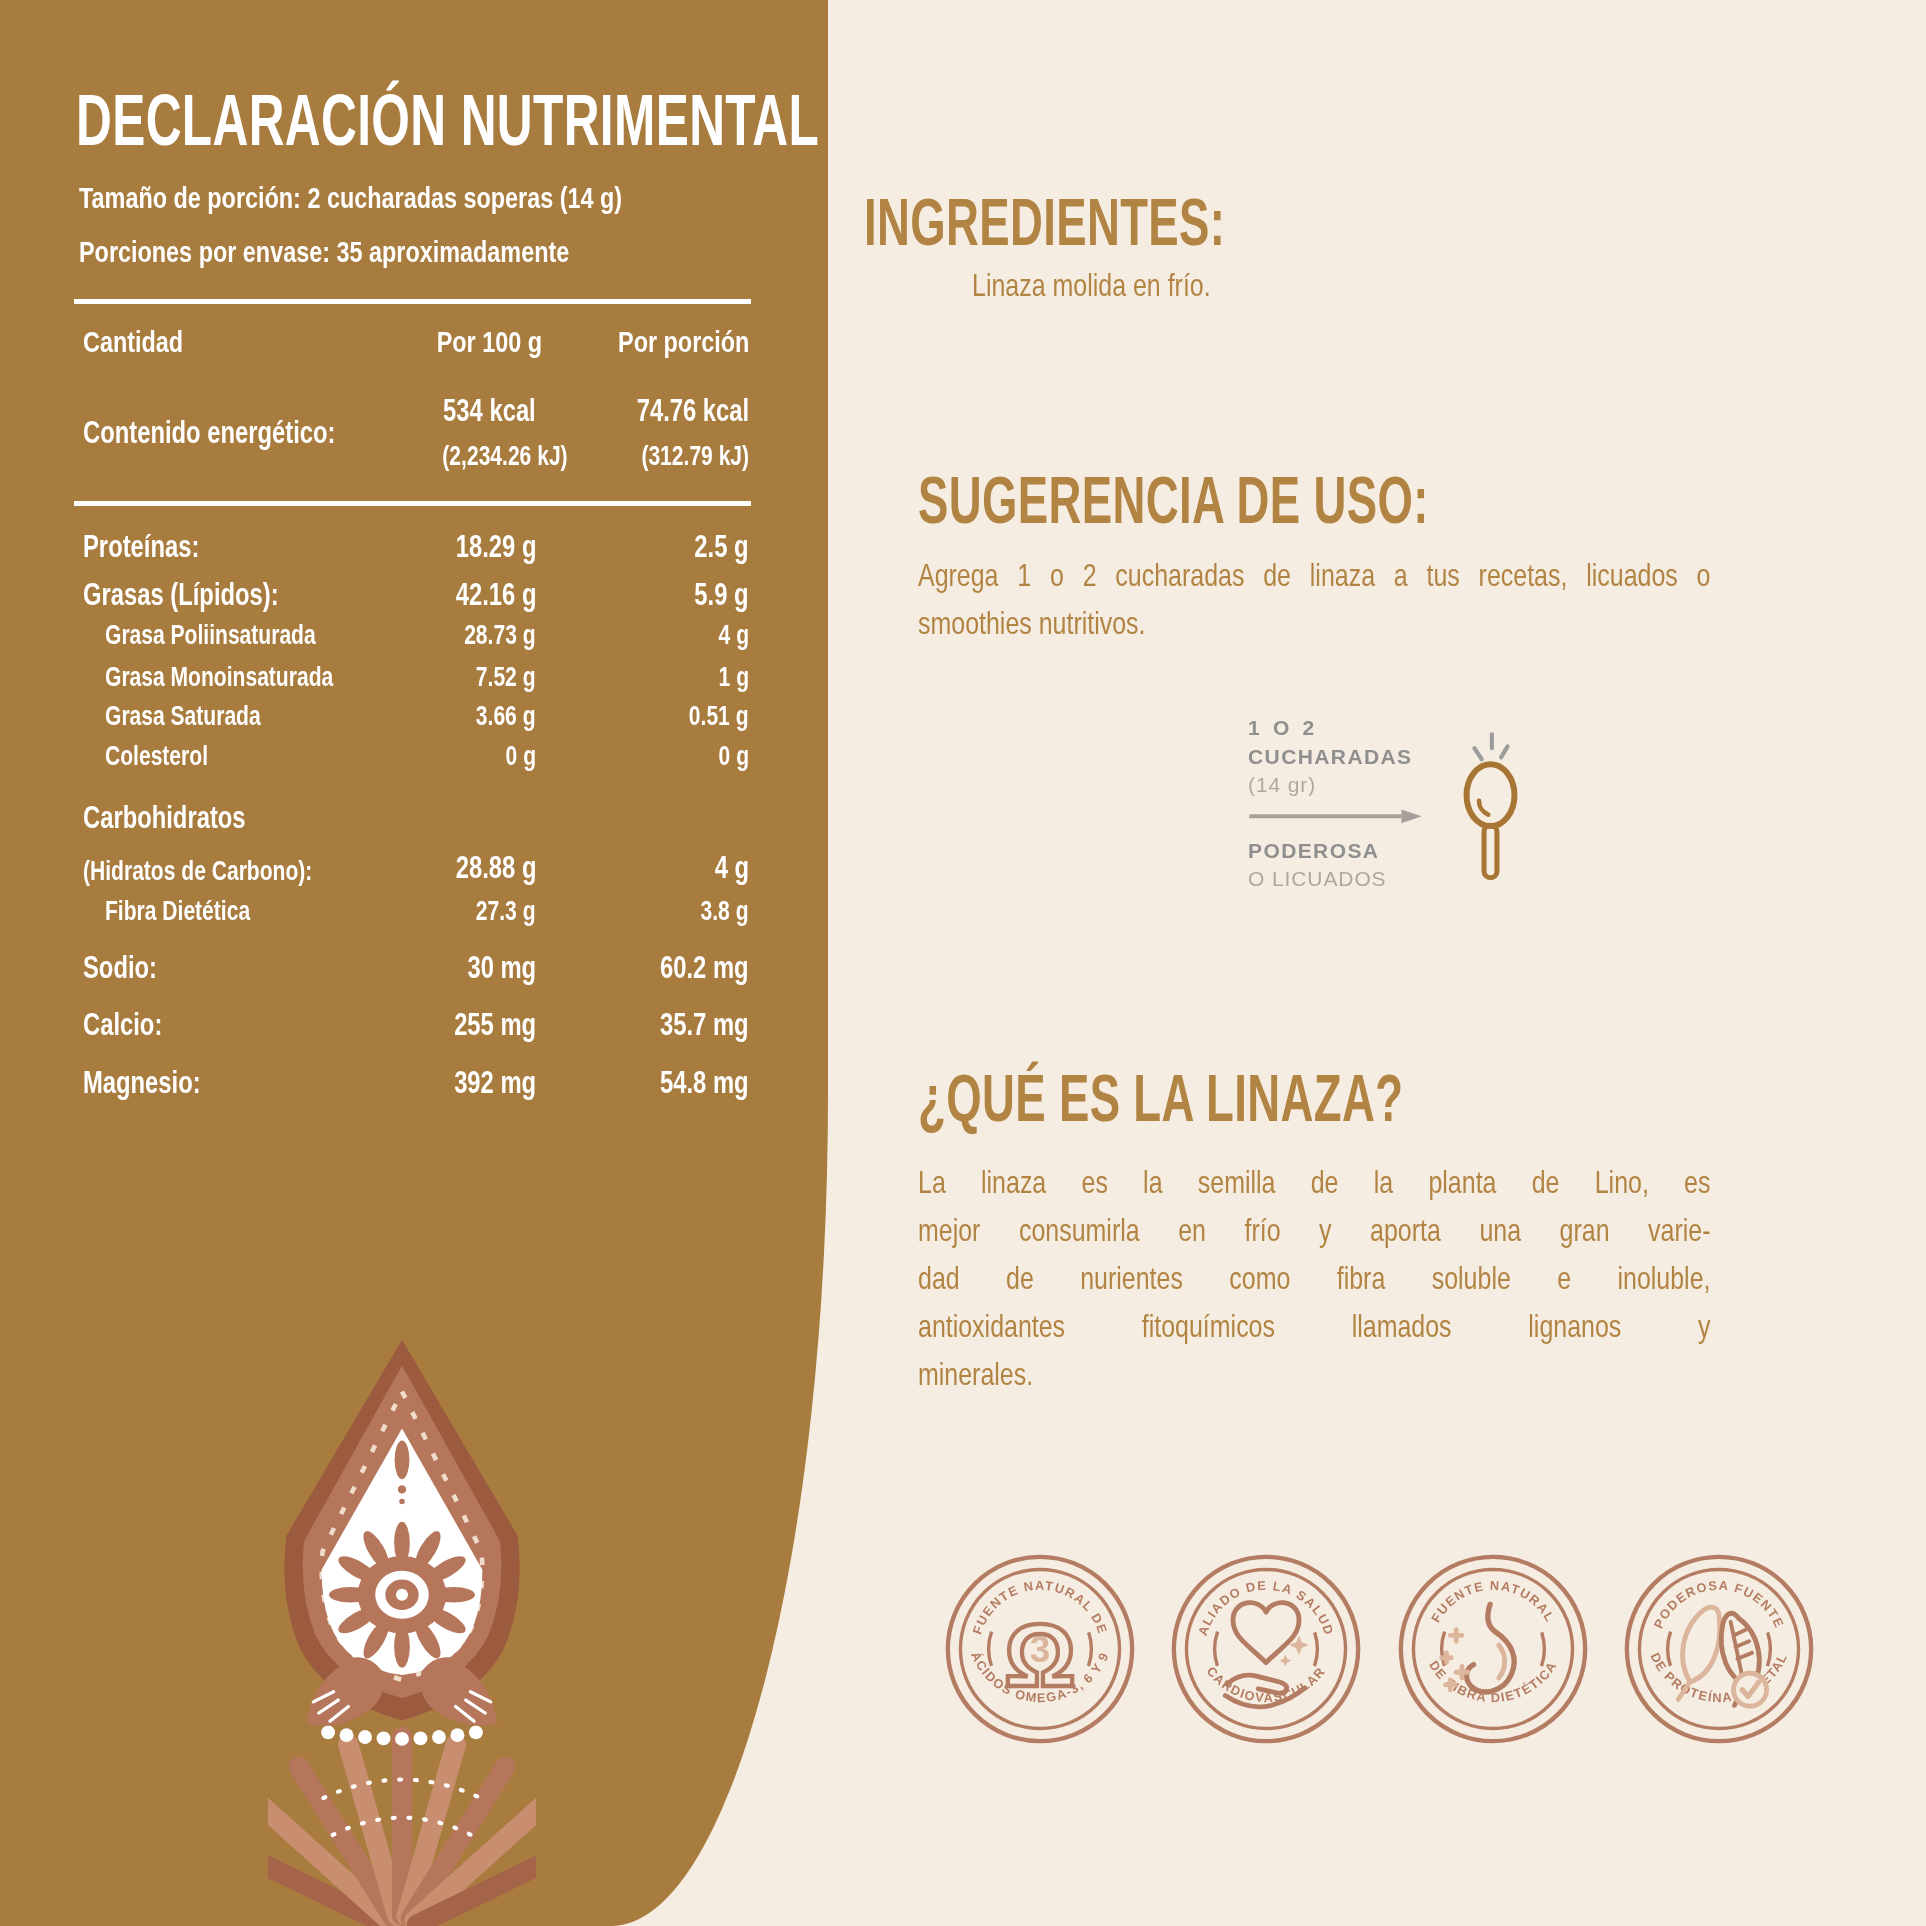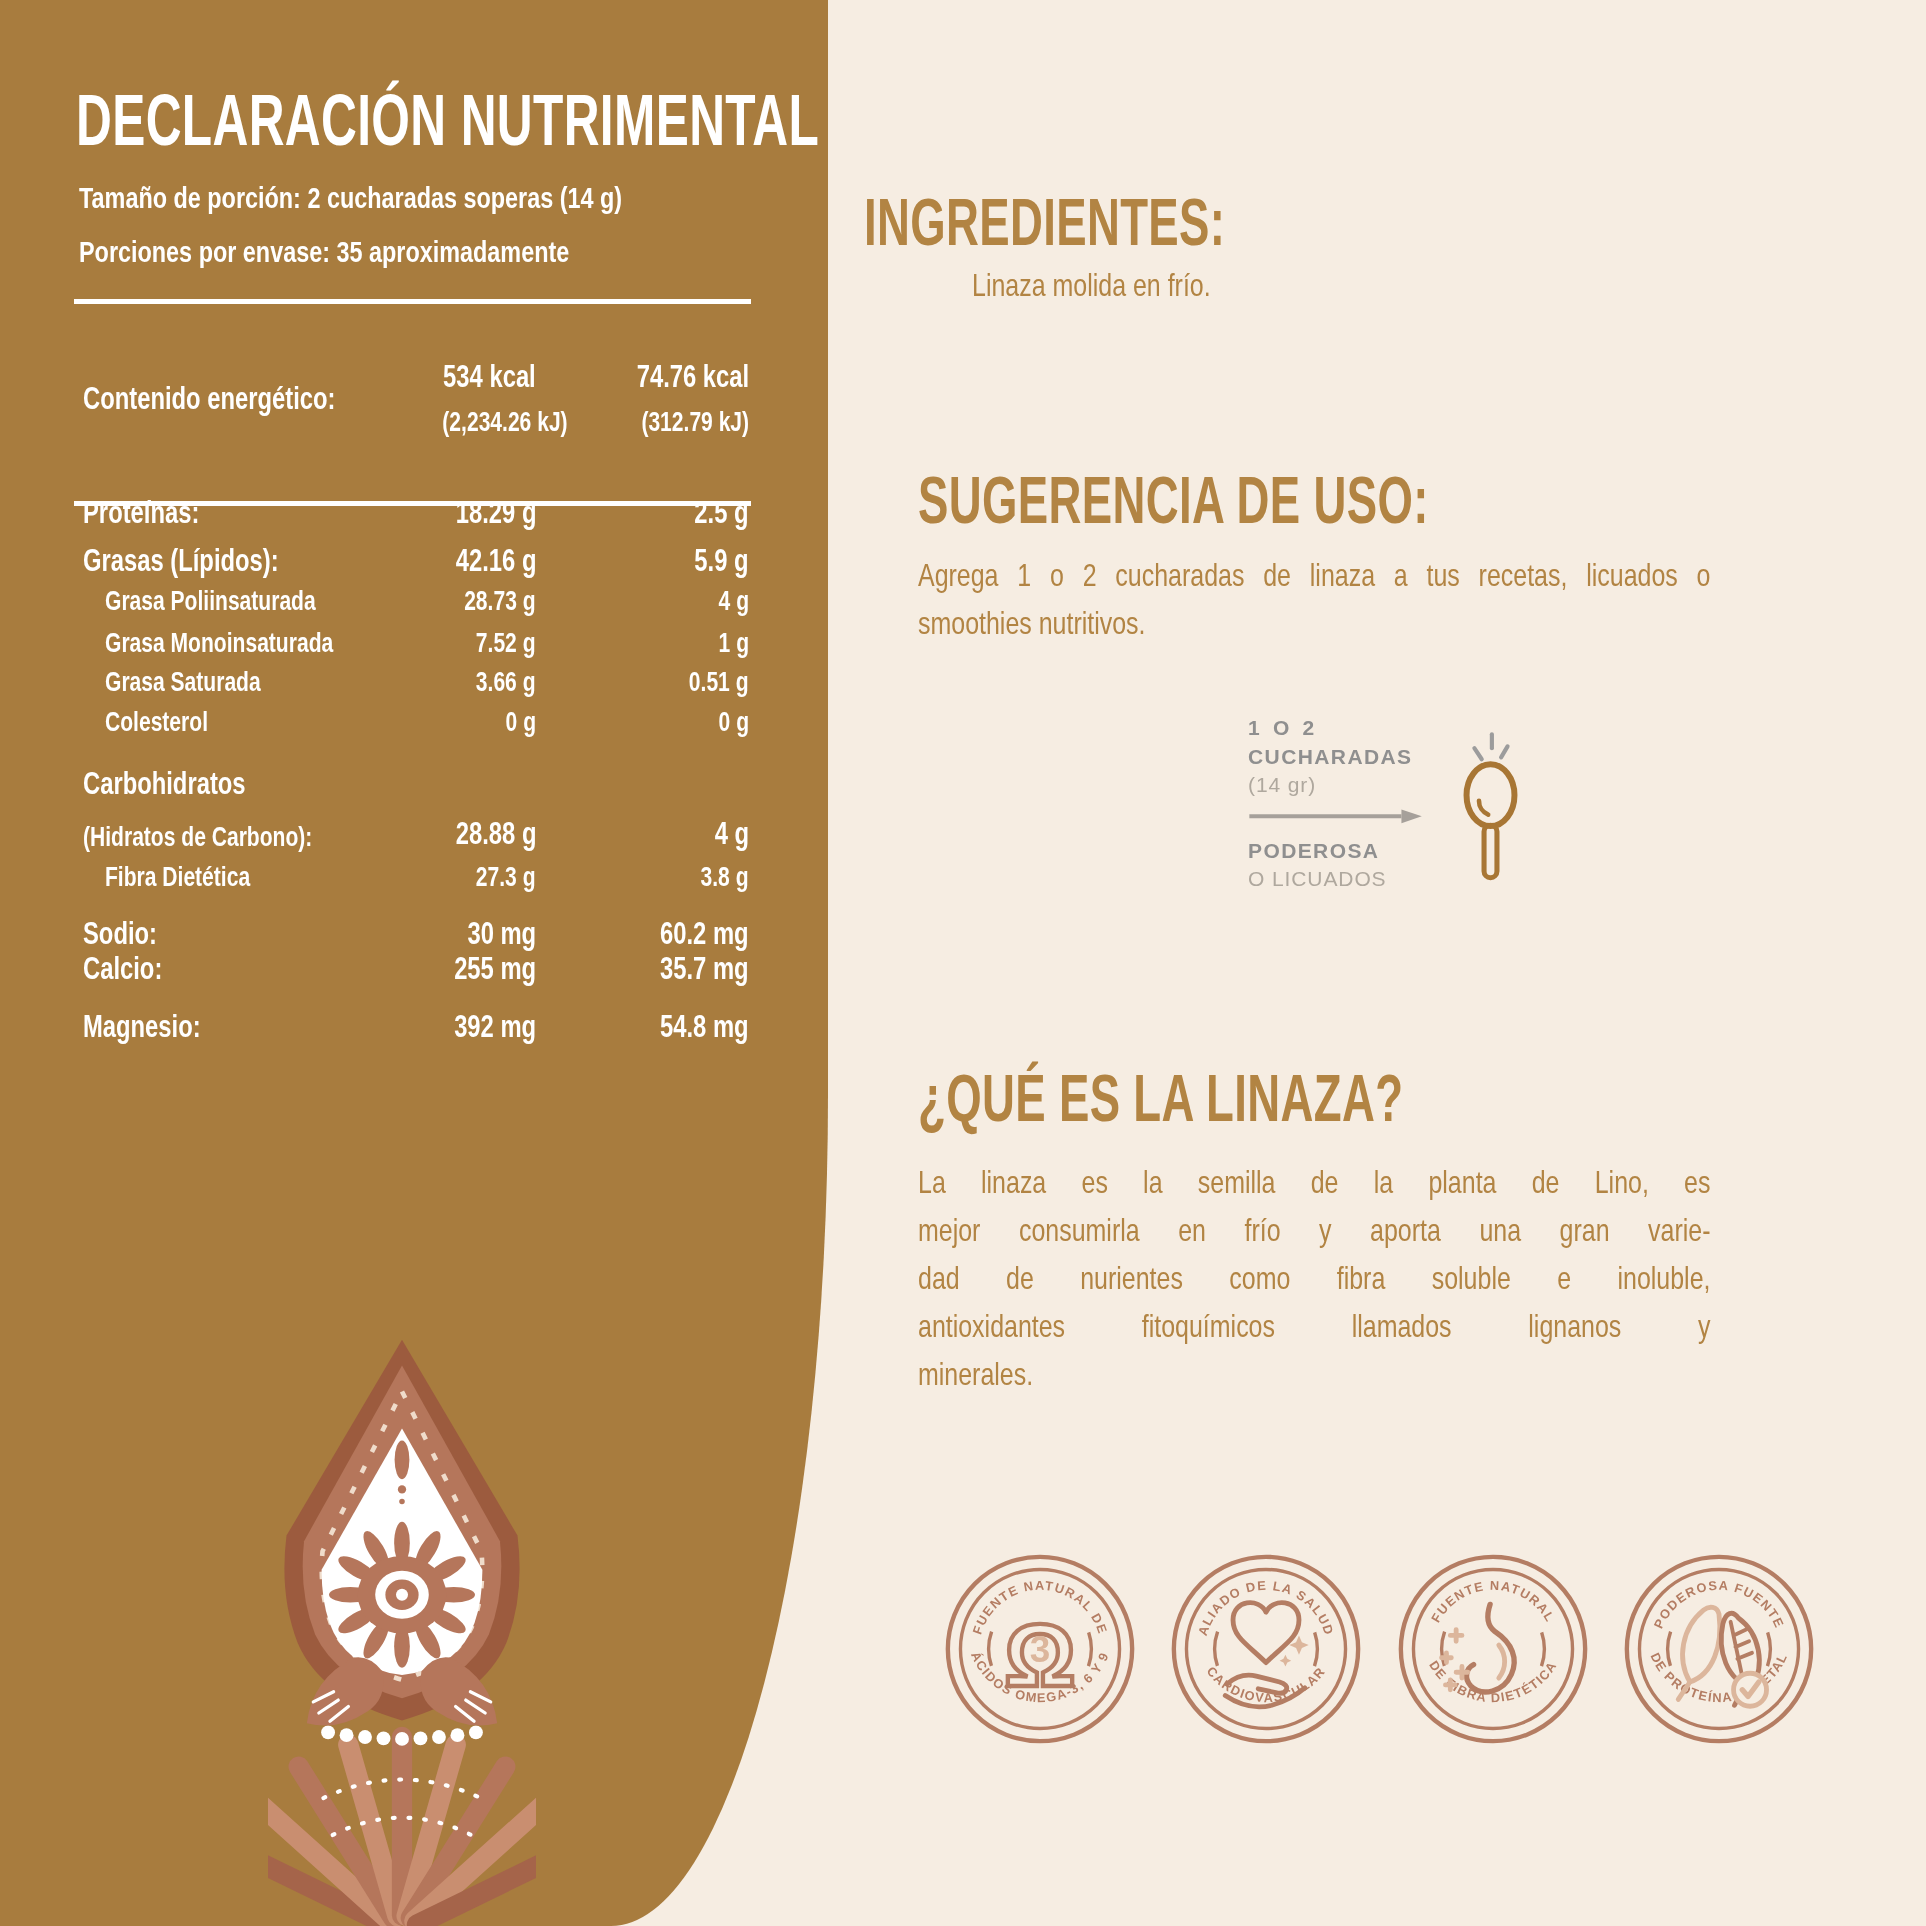--- a/index.html
+++ b/index.html
@@ -44,21 +44,21 @@
   .r-gras{margin-top:13.4px}
   .r-poli{margin-top:8px}
   .r-mono{margin-top:10.2px}
   .r-sat{margin-top:8.3px}
   .r-col{margin-top:8.8px}
   .r-carb{margin-top:28px;align-items:flex-end}
   .r-carb .c2,.r-carb .c3{padding-bottom:1.8px}
   .carb-l2{font-size:27px;margin-top:21px}
   .r-fib{margin-top:9.7px}
   .r-sod{margin-top:22.6px}
-  .r-cal{}
+  .r-cal{margin-top:22px}
   .r-mag{margin-top:23px}
 
   
   .hd{font-size:67px;font-weight:700;color:#B28443;letter-spacing:0.5px}
   .hd-ing{left:864px;top:183px}
   .hd-sug{left:918px;top:461px}
   .hd-que{left:918px;top:1059px}
 
   .gold-line{left:972px;top:267px;font-size:32px;color:#B28443}
   .para{
@@ -201,20 +201,25 @@
 </svg>
 
 <div class="abs title"><span class="sx68">DECLARACIÓN NUTRIMENTAL</span></div>
 <div class="abs serv serv1"><span class="sxl">Tamaño de porción: 2 cucharadas soperas (14 g)</span></div>
 <div class="abs serv serv2"><span class="sxl">Porciones por envase: 35 aproximadamente</span></div>
 
 <div class="abs hr hr1"></div>
 <div class="abs hr hr2"></div>
 
 <div class="abs table">
+  <div class="trow f-head">
+    <div class="lbl"><span class="sxl">Cantidad</span></div>
+    <div class="c2"><span class="sxr">Por 100 g</span></div>
+    <div class="c3"><span class="sxr">Por porción</span></div>
+  </div>
 
   <div class="trow f-main r-energy">
     <div class="lbl"><span class="sxl">Contenido energético:</span></div>
     <div class="c2">
       <div><span class="sxr">534 kcal</span></div>
       <div class="kj"><span class="sxr">(2,234.26 kJ)</span></div>
     </div>
     <div class="c3">
       <div><span class="sxr">74.76 kcal</span></div>
       <div class="kj"><span class="sxr">(312.79 kJ)</span></div>

